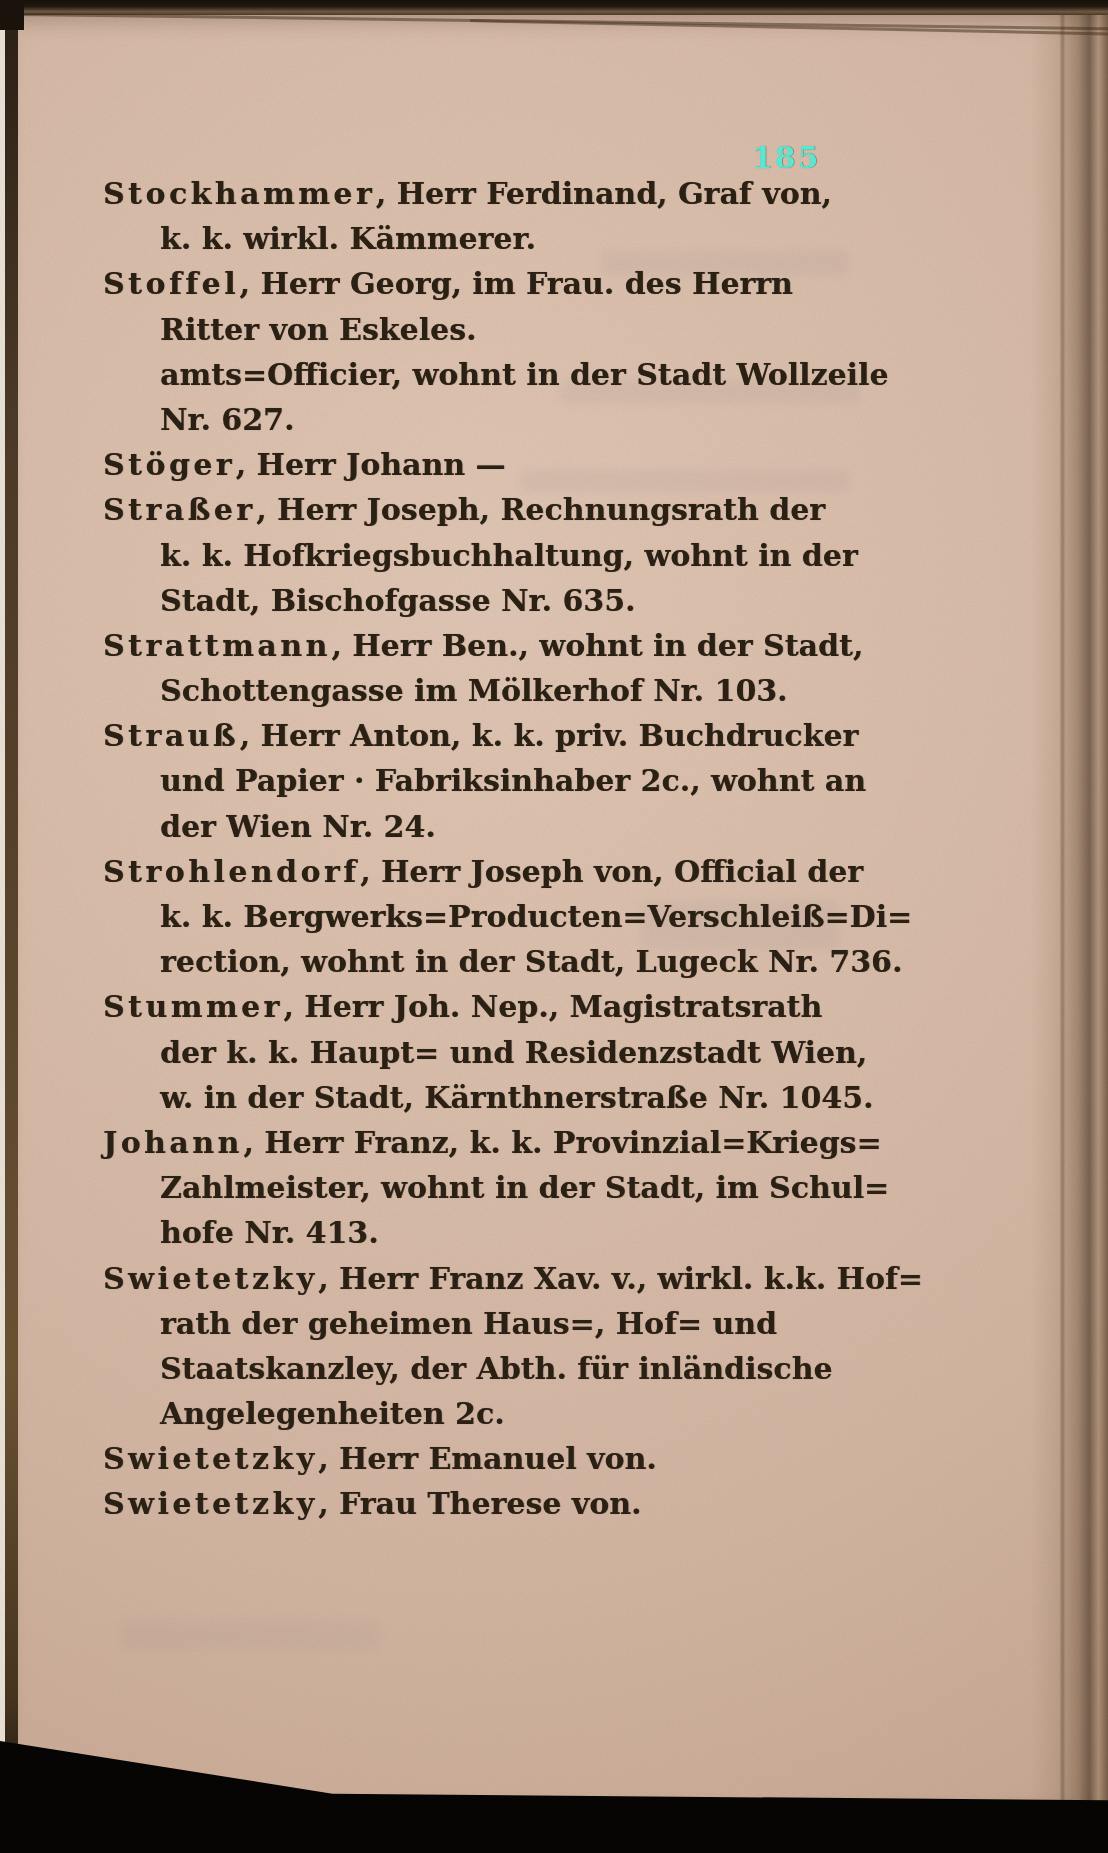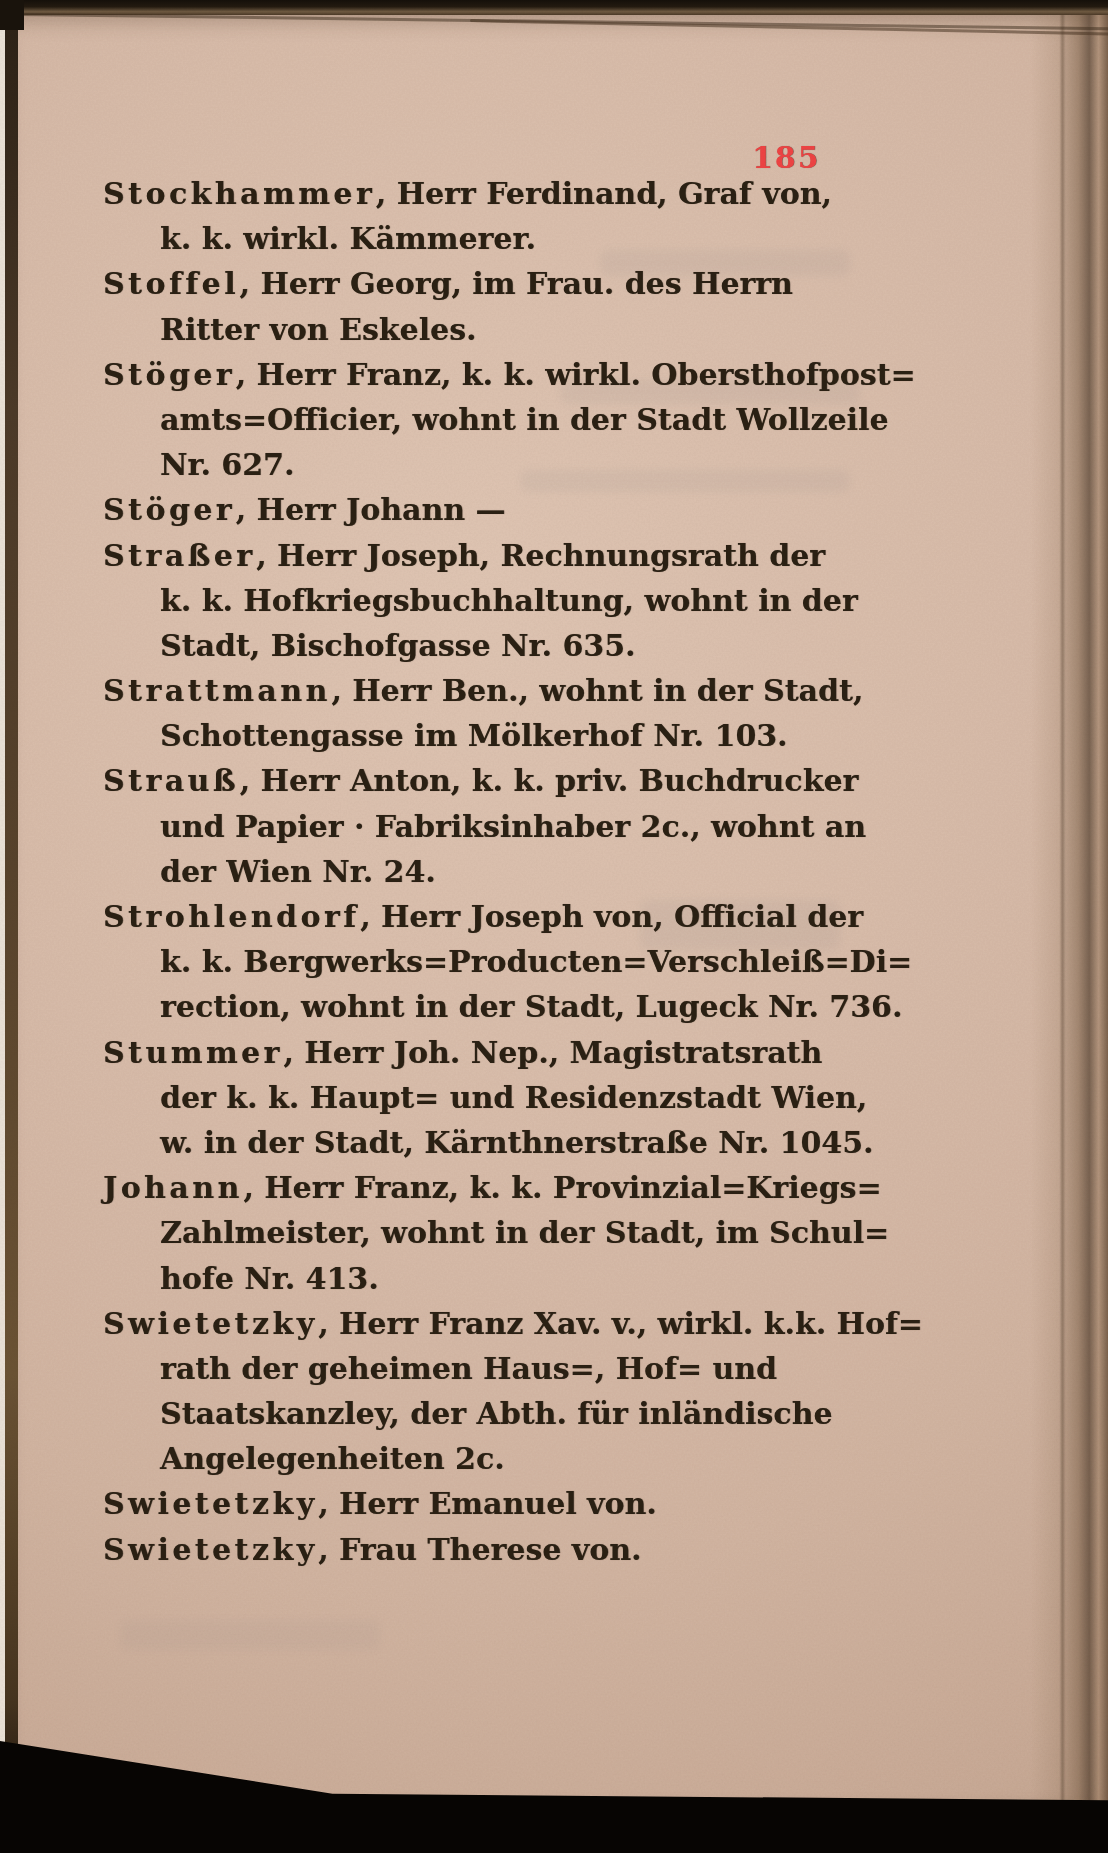--- a/index.html
+++ b/index.html
@@ -38,21 +38,21 @@
   .smudge{position:absolute;background:#6a6f74;opacity:0.07;filter:blur(4px);border-radius:8px;}
   .s1{left:600px;top:250px;width:250px;height:26px;}
   .s2{left:560px;top:380px;width:300px;height:24px;}
   .s3{left:520px;top:470px;width:330px;height:22px;}
   .s4{left:640px;top:900px;width:200px;height:50px;}
   .s5{left:120px;top:1620px;width:260px;height:30px;opacity:0.05;}
   
   .grain{position:absolute;left:0;top:0;pointer-events:none;opacity:0.5;mix-blend-mode:multiply;}
   
   .pagenum{position:absolute;left:752px;top:140px;font-size:30px;font-weight:bold;
-    color:#ef4444;letter-spacing:2px;text-shadow:0.4px 0.4px 0.7px rgba(40,30,18,0.6);}
+    color:#5eead4;letter-spacing:2px;text-shadow:0.4px 0.4px 0.7px rgba(40,30,18,0.6);}
   .entries{position:absolute;left:103px;top:171px;width:860px;color:#2a2013;}
   .line{height:45.2px;line-height:45.2px;font-size:30px;font-weight:bold;white-space:nowrap;
     text-shadow:0.4px 0.4px 0.7px rgba(40,30,18,0.55);}
   .line.cont{padding-left:57px;}
   .name{letter-spacing:0.115em;margin-right:0.02em;}
 </style>
 </head>
 <body>
 
 <div class="stage">
@@ -69,21 +69,20 @@
   <div class="entries">
       <div>
         <div class="line first"><span class="name">Stockhammer</span><span>, Herr Ferdinand, Graf von,</span></div>
         <div class="line cont">k. k. wirkl. Kämmerer.</div>
       </div>
       <div>
         <div class="line first"><span class="name">Stoffel</span><span>, Herr Georg, im Frau. des Herrn</span></div>
         <div class="line cont">Ritter von Eskeles.</div>
       </div>
       <div>
-        <div class="line first"><span class="name">Stöger</span><span>, Herr Franz, k. k. wirkl. Obersthofpost=</span></div>
         <div class="line cont">amts=Officier, wohnt in der Stadt Wollzeile</div>
         <div class="line cont">Nr. 627.</div>
       </div>
       <div>
         <div class="line first"><span class="name">Stöger</span><span>, Herr Johann —</span></div>
       </div>
       <div>
         <div class="line first"><span class="name">Straßer</span><span>, Herr Joseph, Rechnungsrath der</span></div>
         <div class="line cont">k. k. Hofkriegsbuchhaltung, wohnt in der</div>
         <div class="line cont">Stadt, Bischofgasse Nr. 635.</div>

